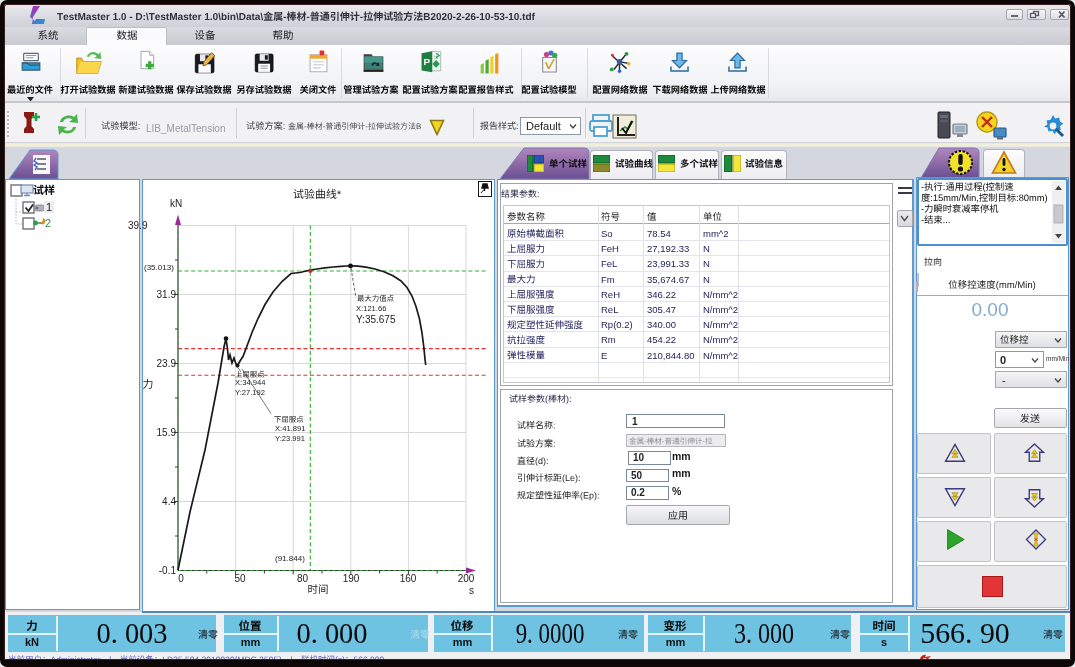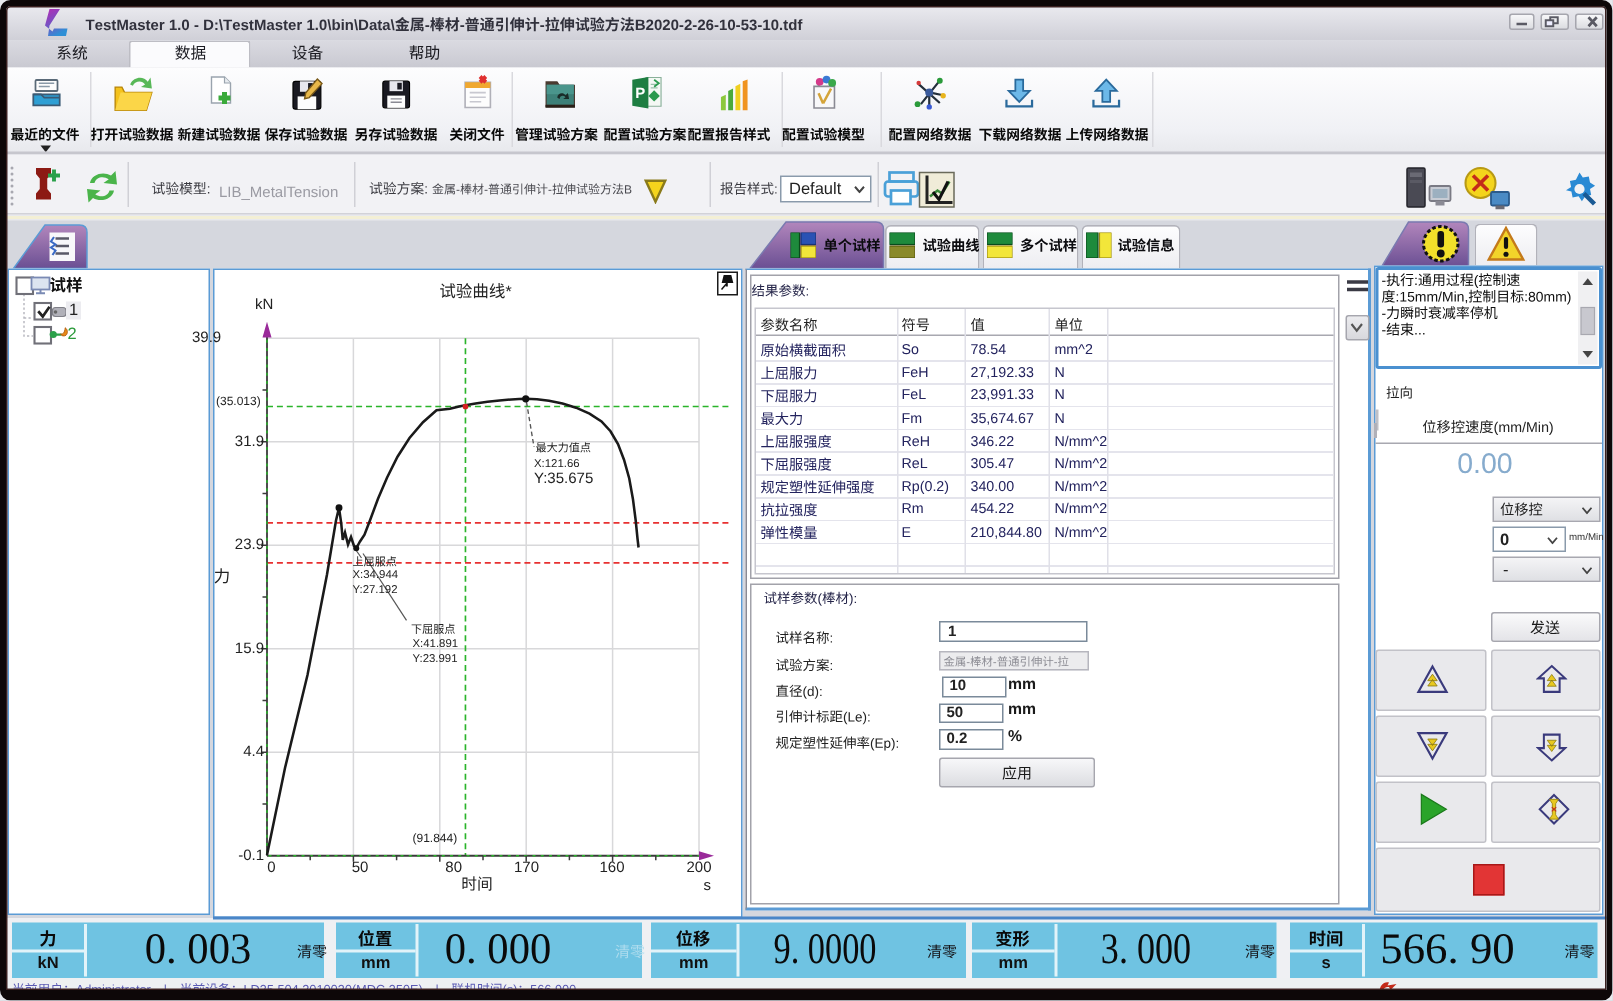--- a/index.html
+++ b/index.html
@@ -320,21 +320,21 @@
 </svg>
 <div class="lat" style="left:128px;top:220px;width:30px;text-align:left;font-size:10px">39.9</div>
 <div class="lat" style="left:146px;top:289px;width:30px;text-align:right;font-size:10px">31.9</div>
 <div class="lat" style="left:146px;top:358px;width:30px;text-align:right;font-size:10px">23.9</div>
 <div class="lat" style="left:146px;top:427px;width:30px;text-align:right;font-size:10px">15.9</div>
 <div class="lat" style="left:146px;top:496px;width:30px;text-align:right;font-size:10px">4.4</div>
 <div class="lat" style="left:146px;top:565px;width:30px;text-align:right;font-size:10px">-0.1</div>
 <div class="lat" style="left:166px;top:573px;width:30px;text-align:center;font-size:10px">0</div>
 <div class="lat" style="left:225px;top:573px;width:30px;text-align:center;font-size:10px">50</div>
 <div class="lat" style="left:278px;top:573px;width:30px;text-align:right;font-size:10px">80</div>
-<div class="lat" style="left:336px;top:573px;width:30px;text-align:center;font-size:10px">170</div>
+<div class="lat" style="left:336px;top:573px;width:30px;text-align:center;font-size:10px">190</div>
 <div class="lat" style="left:393px;top:573px;width:30px;text-align:center;font-size:10px">160</div>
 <div class="lat" style="left:451px;top:573px;width:30px;text-align:center;font-size:10px">200</div>
 <div class="lat" style="left:170px;top:198px;font-size:10px">kN</div>
 <div class="lat" style="left:469px;top:585px;font-size:10px">s</div>
 <div class="lat" style="left:144px;top:263px;font-size:8px">(35.013)</div>
 <div class="lat" style="left:275px;top:554px;font-size:8px">(91.844)</div>
 <div class="lat" style="left:356px;top:304px;font-size:7.6px">X:121.66</div>
 <div class="lat" style="left:356px;top:314px;font-size:10px">Y:35.675</div>
 <div class="lat" style="left:235px;top:378px;font-size:7.6px">X:34.944</div>
 <div class="lat" style="left:235px;top:388px;font-size:7.6px">Y:27.192</div>

